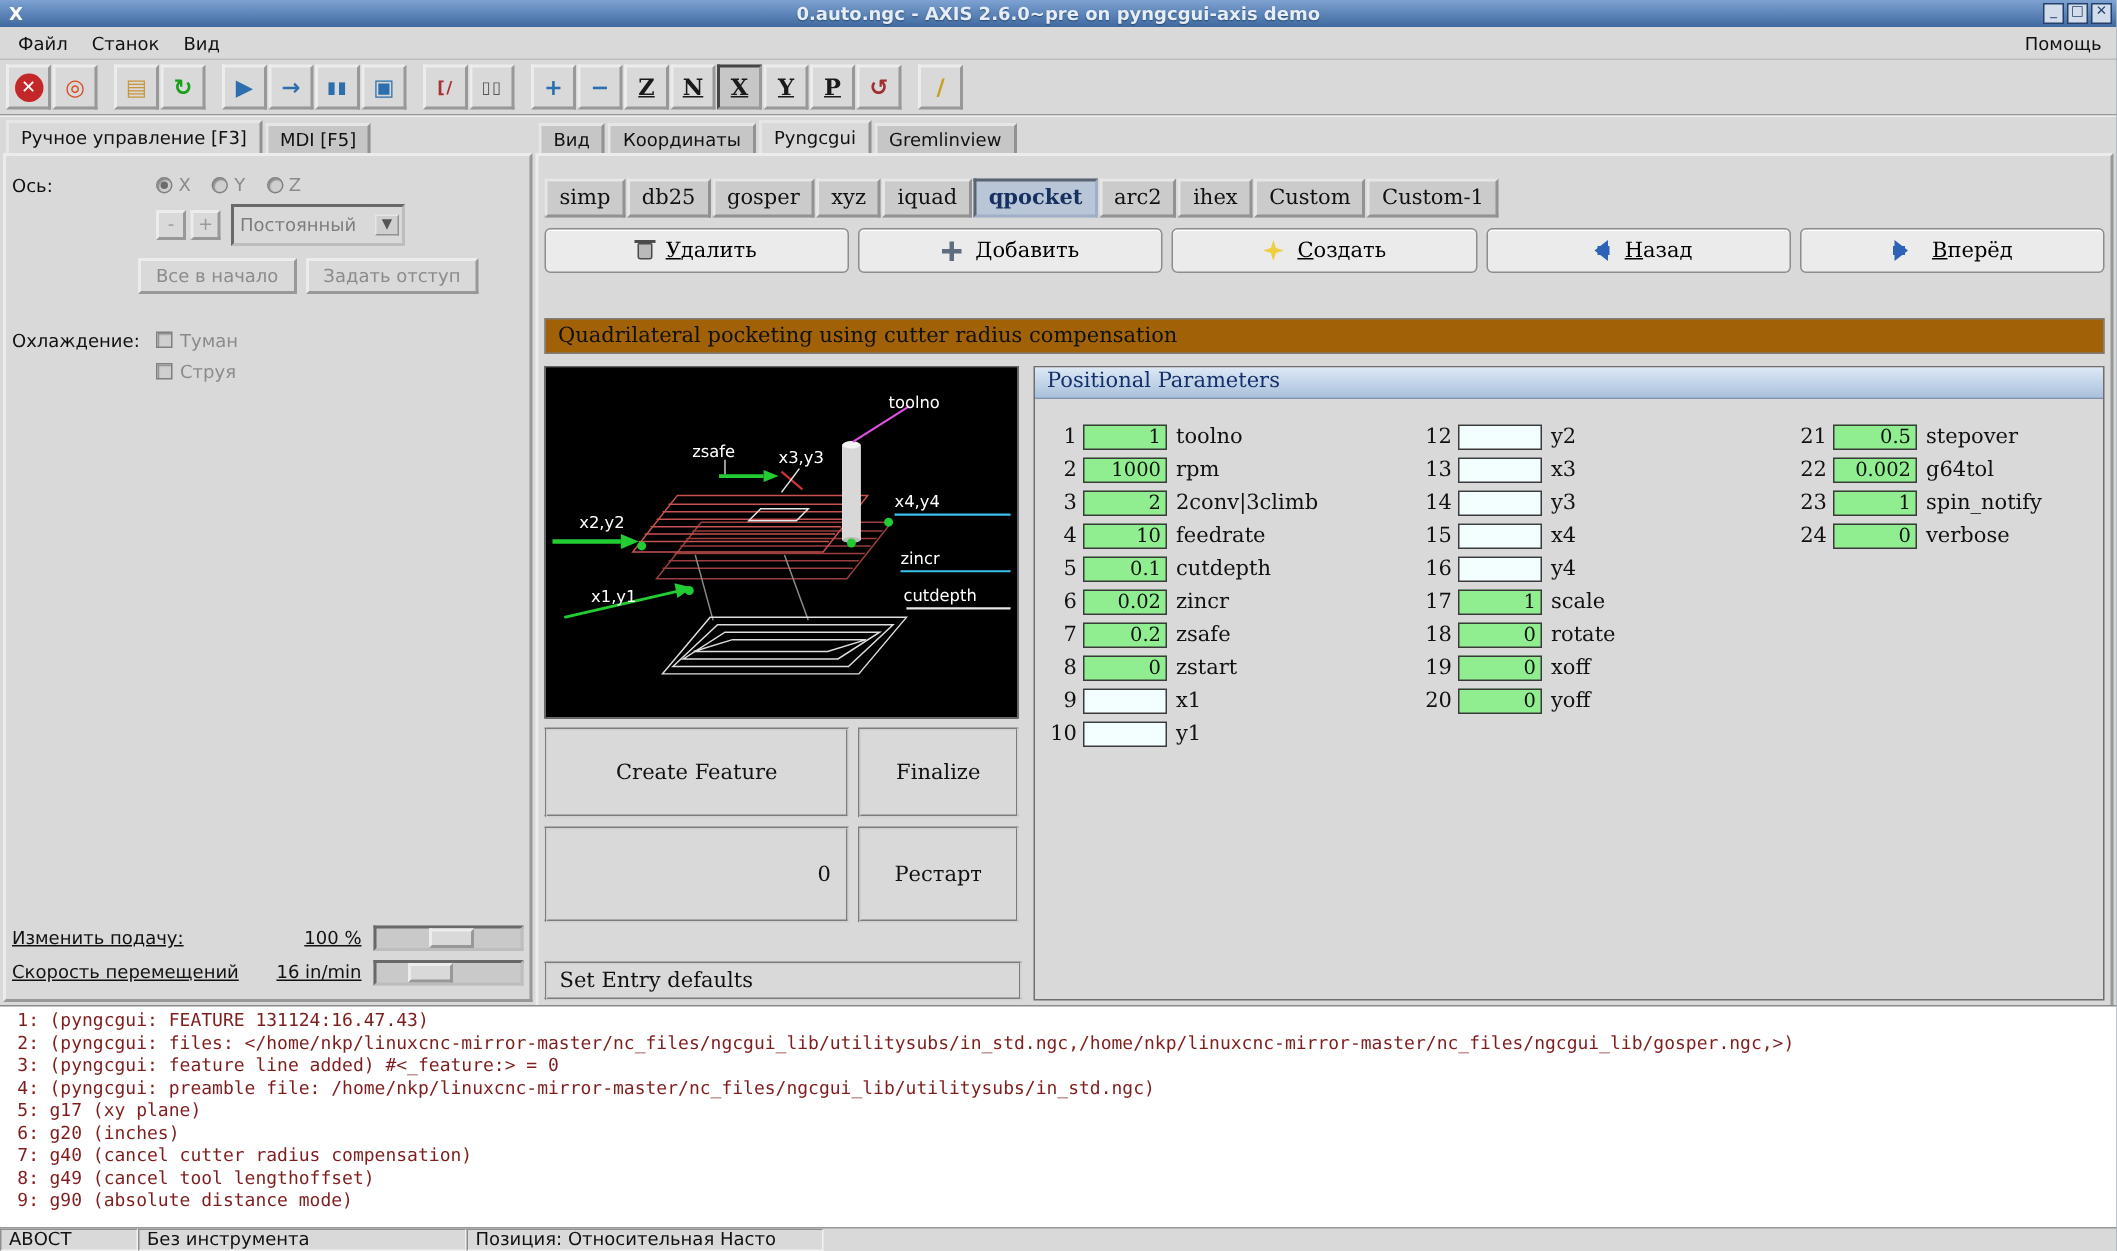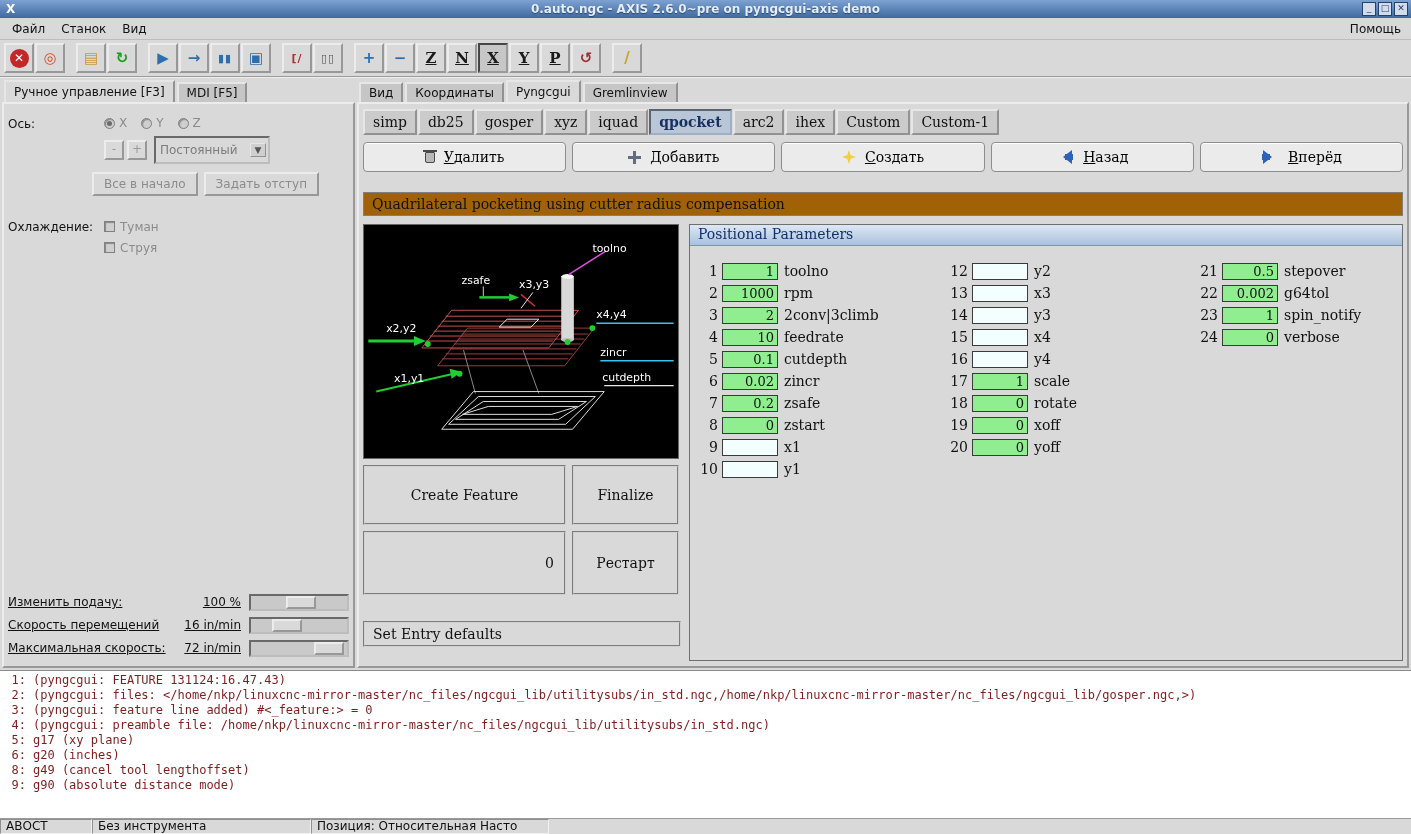--- a/index.html
+++ b/index.html
@@ -56,25 +56,25 @@
   .checkbox{width:11px;height:11px;border:1px solid #808080;background:#cfcfcf;box-shadow:inset 1px 1px 1px rgba(0,0,0,.35);display:inline-block;margin-right:5px;}
   .slider-rows{margin-top:auto;}
   .slider-row{display:flex;align-items:center;height:22px;margin-bottom:1px;text-decoration:underline;}
   .sl-label{flex:1;white-space:nowrap;}
   .sl-value{width:66px;text-align:right;margin-right:8px;white-space:nowrap;}
   .sl-trough{width:100px;height:17px;border:2px inset #bdbdbd;background:#c9c9c9;position:relative;flex:none;}
   .sl-handle{position:absolute;top:0;width:30px;height:13px;background:#d9d9d9;border:2px outset #ececec;}
 
   
   .right-panel{flex:1;padding:2px 2px 2px 0;display:flex;flex-direction:column;}
-  .right-body{flex:1;border:2px outset #ececec;background:#d9d9d9;padding:5px 4px;display:flex;flex-direction:column;font-family:"DejaVu Serif","Liberation Serif",serif;font-size:14px;}
+  .right-body{flex:1;border:2px outset #ececec;background:#d9d9d9;padding:15px 4px;display:flex;flex-direction:column;font-family:"DejaVu Serif","Liberation Serif",serif;font-size:14px;}
   .stab-row{display:flex;align-items:flex-end;margin-bottom:3px;}
   .stab{background:#cbcbcb;border:2px outset #e6e6e6;padding:3px 8px;margin-right:1px;}
   .stab.active{background:#b9c6d8;border:2px inset #9fb0c6;color:#16305f;font-weight:bold;}
-  .action-row{display:flex;gap:6px;margin:4px 0 6px 0;}
+  .action-row{display:flex;gap:6px;margin:4px 0 16px 0;}
   .action-btn{flex:1;height:30px;background:#ebebeb;border:1px solid #8d8d8d;border-radius:4px;box-shadow:inset 0 1px 0 #fff;display:flex;align-items:center;justify-content:center;gap:9px;font-family:inherit;font-size:14px;cursor:default;}
   .desc-bar{border:1px solid #7f7f7f;padding:3px 8px;margin:14px 0 8px 0;background:#a16207;}
   .content-row{display:flex;flex:1;gap:8px;align-items:stretch;}
   .left-col{width:318px;flex:none;display:flex;flex-direction:column;}
   .preview{width:316px;height:235px;background:#000;border:1px solid #666;flex:none;}
   .feature-grid{display:grid;grid-template-columns:203px 107px;gap:6px;margin-top:6px;}
   .fbtn{border:2px groove #d0d0d0;background:#d9d9d9;display:flex;align-items:center;justify-content:center;cursor:default;}
   .fbtn.h1{height:60px;}
   .fbtn.h2{height:64px;}
   .fbtn.num{justify-content:flex-end;padding-right:10px;}
@@ -256,27 +256,20 @@
               <span class="sl-value">100 %</span>
               <span class="sl-trough">
                 <span class="sl-handle" style="left: 36%;"></span>
               </span>
             </div>
             <div class="slider-row">
               <span class="sl-label">Скорость перемещений</span>
               <span class="sl-value">16 in/min</span>
               <span class="sl-trough">
                 <span class="sl-handle" style="left: 22%;"></span>
-              </span>
-            </div>
-            <div class="slider-row">
-              <span class="sl-label">Максимальная скорость:</span>
-              <span class="sl-value">72 in/min</span>
-              <span class="sl-trough">
-                <span class="sl-handle" style="left: 66%;"></span>
               </span>
             </div>
           </div>
       </div>
     </div>
 
     <div class="right-panel">
       <div class="tab-row">
           <span class="rtab">Вид</span>
           <span class="rtab">Координаты</span>
@@ -530,20 +523,21 @@
     </div>
   </div>
 
   <div class="terminal">
       <div class="t-line"><span class="t-num">1:</span><span class="t-text">(pyngcgui: FEATURE 131124:16.47.43)</span></div>
       <div class="t-line"><span class="t-num">2:</span><span class="t-text">(pyngcgui: files: &lt;/home/nkp/linuxcnc-mirror-master/nc_files/ngcgui_lib/utilitysubs/in_std.ngc,/home/nkp/linuxcnc-mirror-master/nc_files/ngcgui_lib/gosper.ngc,&gt;)</span></div>
       <div class="t-line"><span class="t-num">3:</span><span class="t-text">(pyngcgui: feature line added) #&lt;_feature:&gt; = 0</span></div>
       <div class="t-line"><span class="t-num">4:</span><span class="t-text">(pyngcgui: preamble file: /home/nkp/linuxcnc-mirror-master/nc_files/ngcgui_lib/utilitysubs/in_std.ngc)</span></div>
       <div class="t-line"><span class="t-num">5:</span><span class="t-text">g17 (xy plane)</span></div>
       <div class="t-line"><span class="t-num">6:</span><span class="t-text">g20 (inches)</span></div>
+      <div class="t-line"><span class="t-num">7:</span><span class="t-text">g40 (cancel cutter radius compensation)</span></div>
       <div class="t-line"><span class="t-num">8:</span><span class="t-text">g49 (cancel tool lengthoffset)</span></div>
       <div class="t-line"><span class="t-num">9:</span><span class="t-text">g90 (absolute distance mode)</span></div>
     </div>
 
   <div class="statusbar">
     <span class="sb-cell sb-estop">АВОСТ</span>
     <span class="sb-cell sb-tool">Без инструмента</span>
     <span class="sb-cell sb-pos">Позиция: Относительная Насто</span>
   </div>
 

